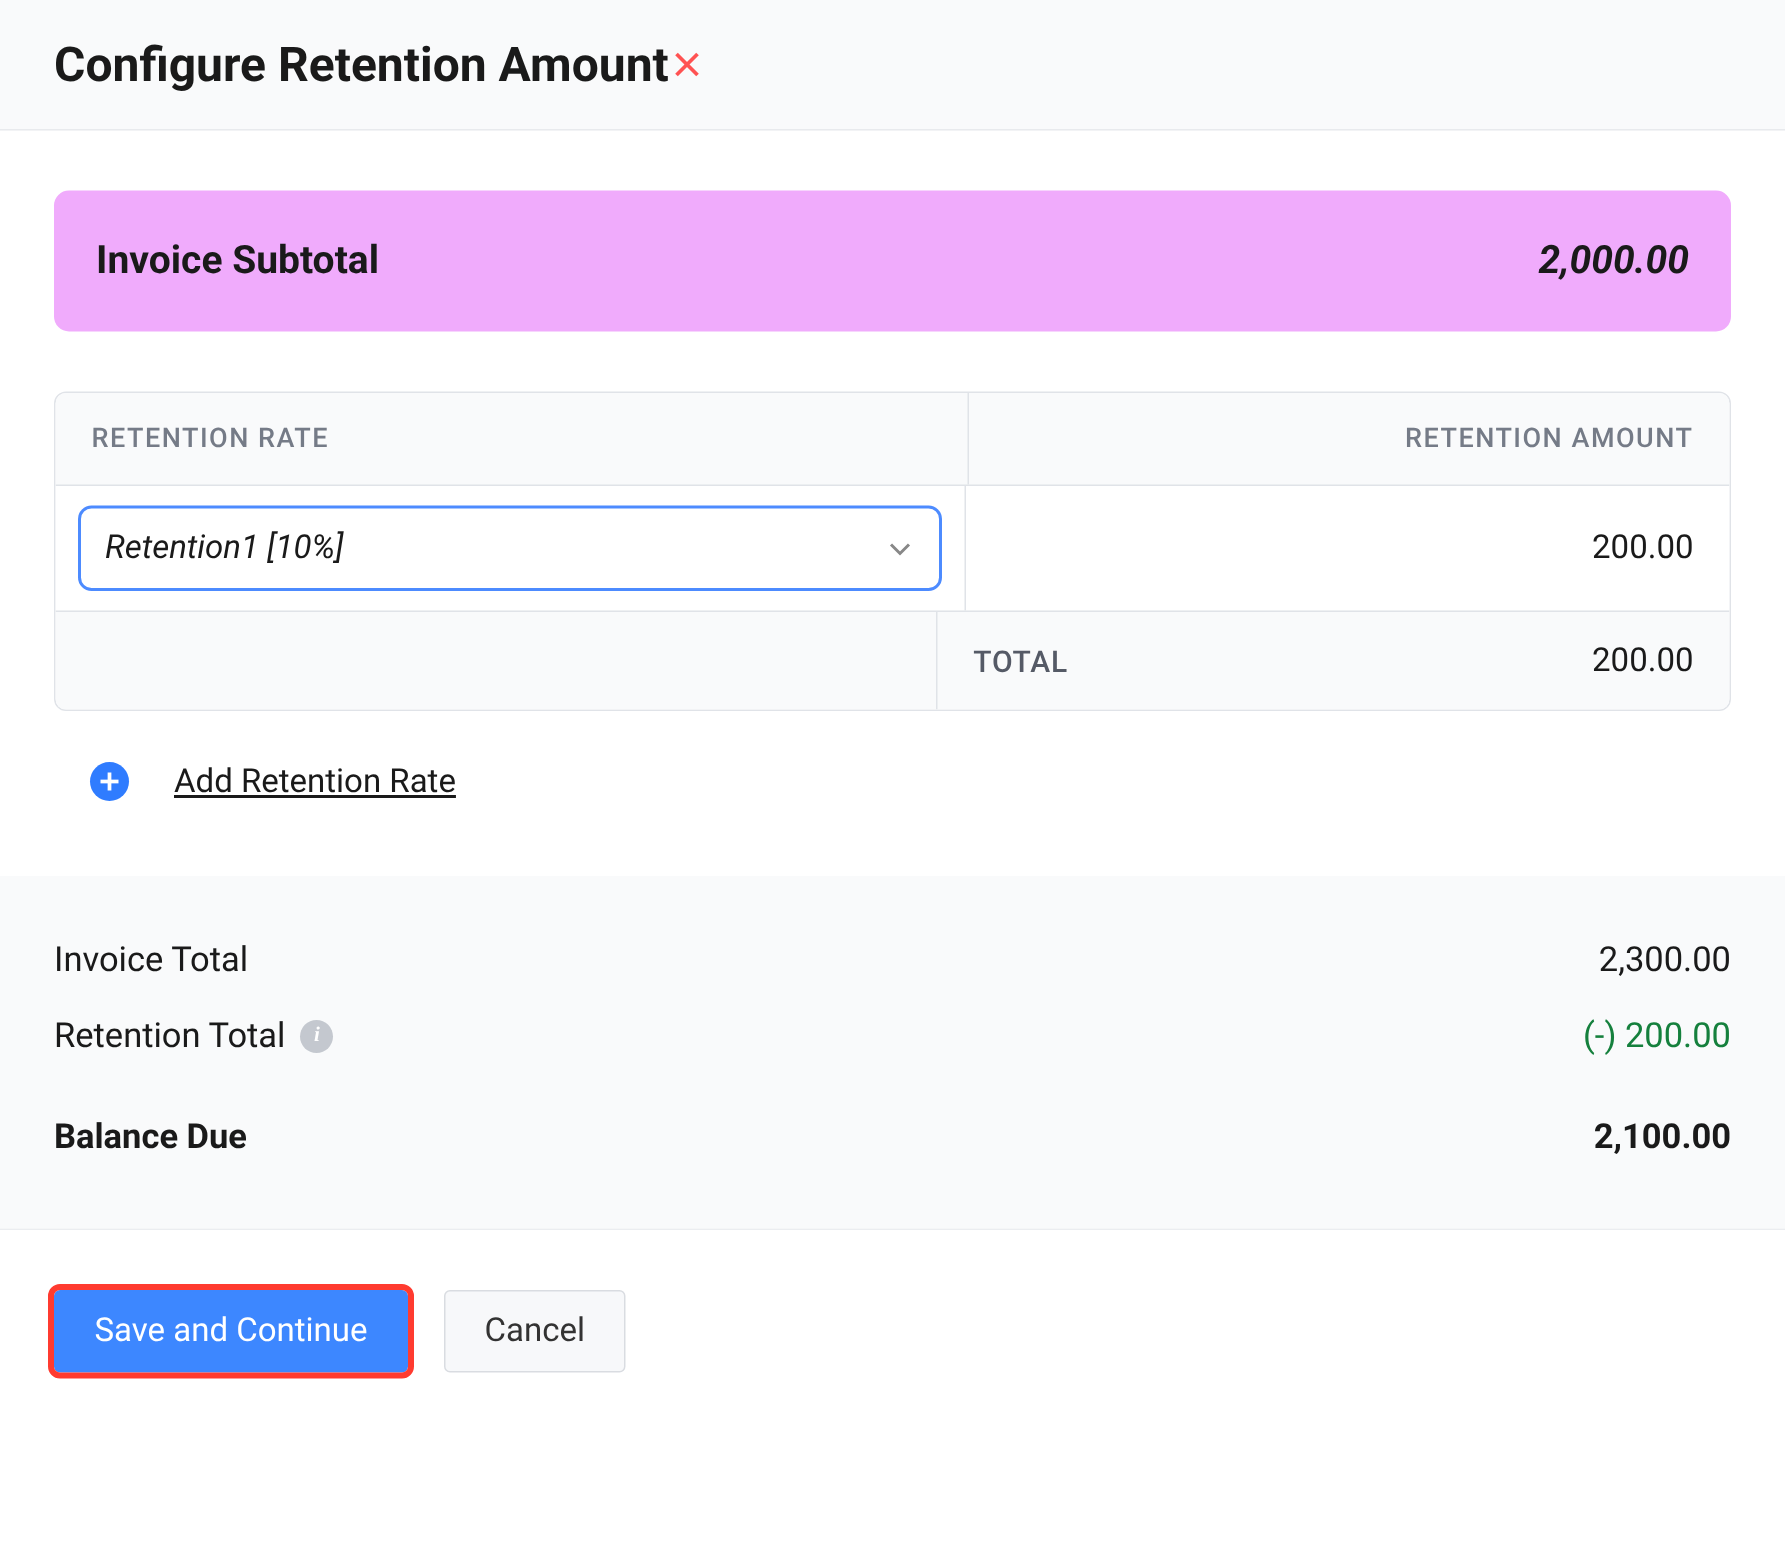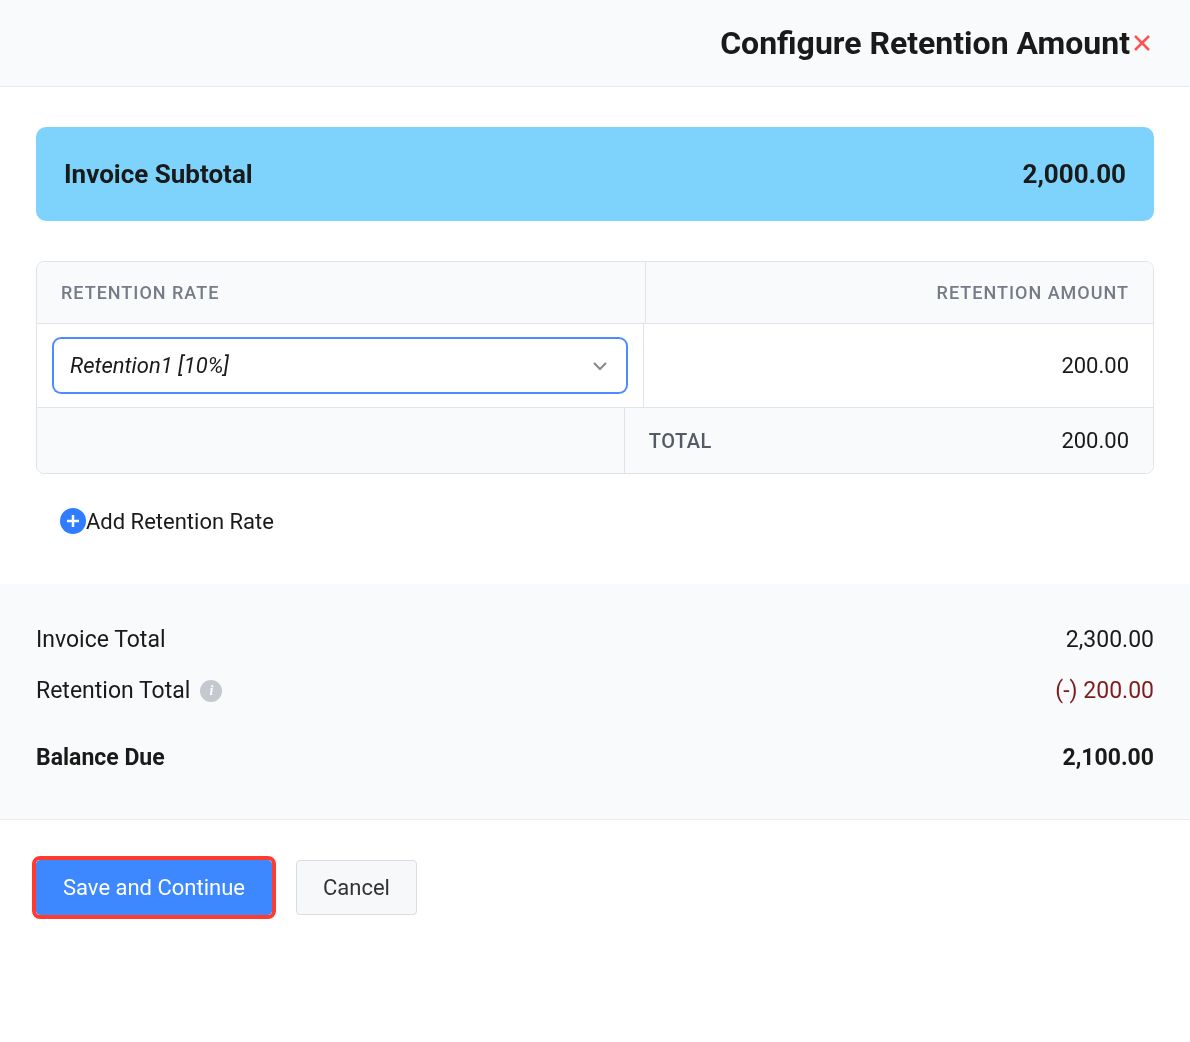--- a/index.html
+++ b/index.html
@@ -8,21 +8,21 @@
       padding: 0;
     }
     body {
       font-family: -apple-system, BlinkMacSystemFont, "Segoe UI", Roboto, Helvetica, Arial, sans-serif;
       background: #ffffff;
       color: #1a1a1a;
       width: 1190px;
     }
     .modal-header {
       display: flex;
-      justify-content: flex-end;
+      justify-content: flex-start;
       align-items: center;
       padding: 24px 36px;
       background: #f9fafb;
       border-bottom: 1px solid #e8eaed;
     }
     .modal-title {
       font-size: 32px;
       font-weight: 700;
       color: #1a1a1a;
     }
@@ -38,36 +38,37 @@
       width: 20px;
       height: 20px;
       stroke: #ff5252;
       stroke-width: 2.5;
       fill: none;
     }
     .modal-body {
       padding: 40px 36px 0 36px;
     }
     .subtotal-card {
-      background: #7dd3fc;
+      background: #f0abfc;
       border-radius: 10px;
       padding: 32px 28px;
       display: flex;
       justify-content: space-between;
       margin-bottom: 40px;
     }
     .subtotal-label {
       font-size: 26px;
       font-weight: 700;
       color: #1a1a1a;
     }
     .subtotal-value {
       font-size: 26px;
       font-weight: 700;
       color: #1a1a1a;
+      font-style: italic;
     }
     .retention-table {
       border: 1px solid #e0e3e8;
       border-radius: 8px;
       overflow: hidden;
       margin-bottom: 24px;
     }
     .retention-header {
       display: flex;
       background: #f9fafb;
@@ -158,24 +159,25 @@
       color: #555a66;
       letter-spacing: 0.5px;
     }
     .total-value {
       font-size: 22px;
       color: #1a1a1a;
     }
     .add-retention {
       display: inline-flex;
       align-items: center;
-      gap: 0;
+      gap: 30px;
       padding: 10px 20px 10px 24px;
       cursor: pointer;
       margin-bottom: 40px;
+      text-decoration: underline;
     }
     .plus-circle-icon {
       width: 26px;
       height: 26px;
       border-radius: 50%;
       background: #2f7cff;
       display: flex;
       align-items: center;
       justify-content: center;
       flex-shrink: 0;
@@ -206,21 +208,21 @@
       color: #1a1a1a;
       display: flex;
       align-items: center;
       gap: 10px;
     }
     .summary-value {
       font-size: 23px;
       color: #1a1a1a;
     }
     .summary-value.negative {
-      color: #7f1d1d;
+      color: #15803d;
     }
     .summary-row.bold .summary-label,
     .summary-row.bold .summary-value {
       font-weight: 700;
     }
     .summary-row.balance {
       margin-top: 16px;
     }
     .info-icon {
       width: 22px;

